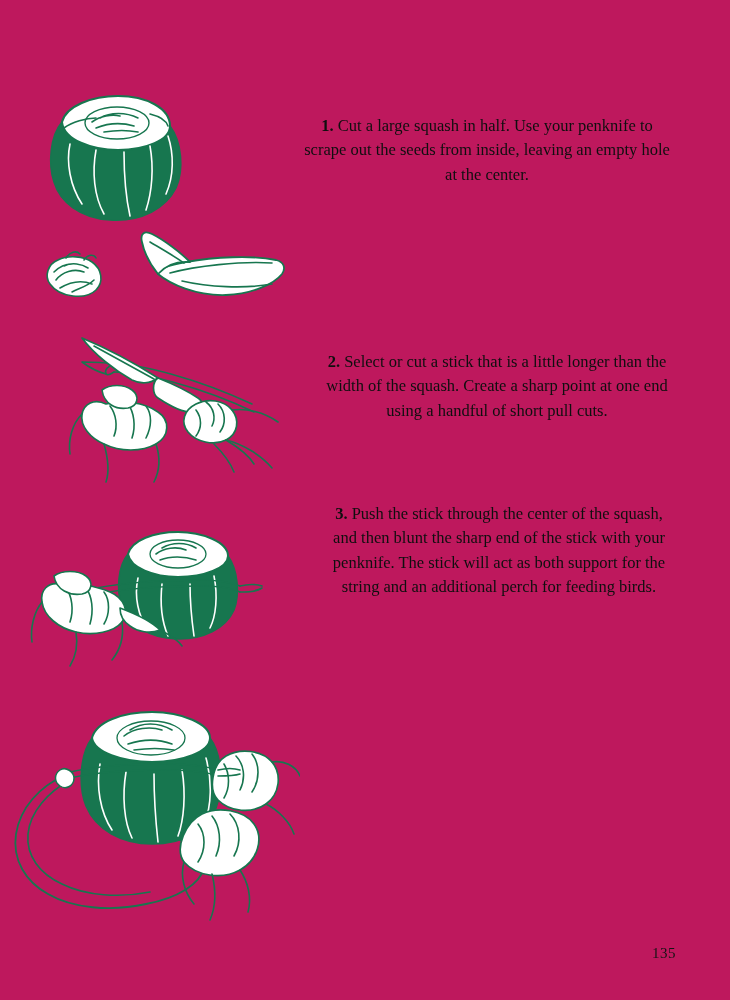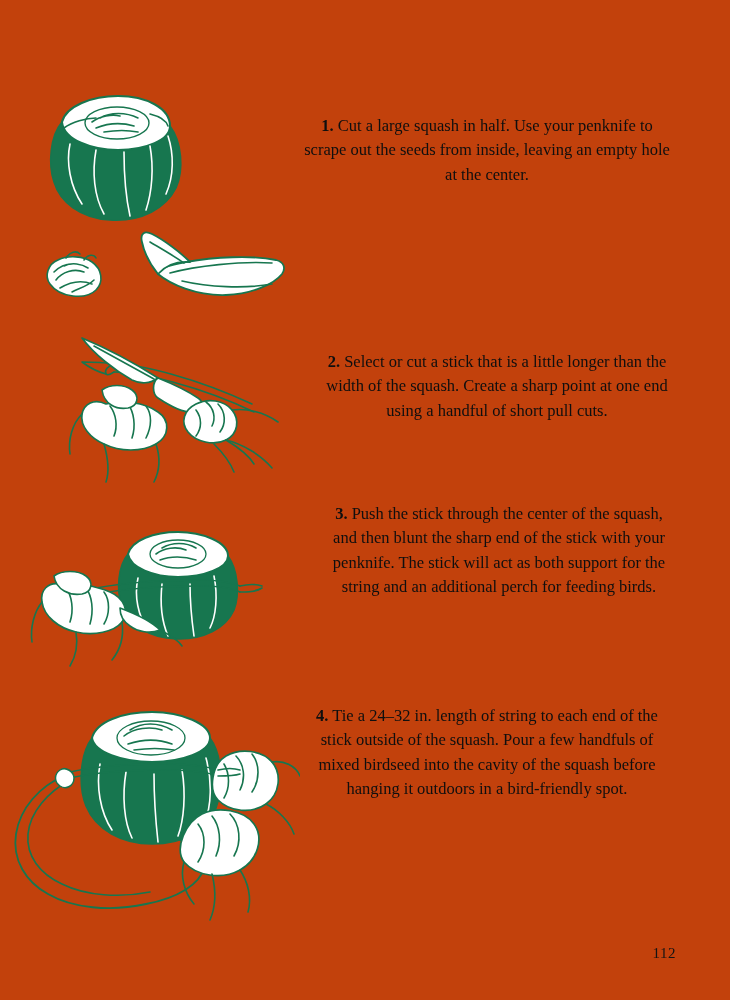--- a/index.html
+++ b/index.html
@@ -12,21 +12,21 @@
     height: 1000px;
     position: relative;
     font-family: "Liberation Serif", serif;
     color: #1a1a1a;
     overflow: hidden;
   }
   .page {
     position: relative;
     width: 730px;
     height: 1000px;
-    background: #c2410c;
+    background: #be185d;
   }
   .steps {
     position: absolute;
     top: 52px;
     left: 0;
     width: 730px;
   }
   .step {
     position: relative;
     display: flex;
@@ -217,22 +217,18 @@
             <path d="M272 80 C284 78 296 84 300 94 M266 122 C278 128 290 140 294 152"></path>
 
             <path d="M202 132 C218 124 244 128 254 142 C264 156 258 178 240 188 C222 198 196 194 184 180 C174 166 186 140 202 132 Z" fill="#ffffff" stroke="#17764f" stroke-width="1.7"></path>
             <path d="M212 134 C220 144 222 160 216 174 M230 132 C240 142 242 160 234 174 M198 142 C206 152 206 168 198 180"></path>
             <path d="M184 180 C180 194 184 210 194 222 M240 188 C248 200 252 216 248 230 M212 192 C216 208 216 224 210 238"></path>
 
             <path d="M218 88 C226 86 234 86 240 88 M218 94 C226 94 234 94 240 92"></path>
           </g>
         </svg>
       </div>
-      <div class="step-text">
-        <span class="num">4.</span>
-        <span>Tie a 24–32 in. length of string to each end of the stick outside of the squash. Pour a few handfuls of mixed birdseed into the cavity of the squash before hanging it outdoors in a bird-friendly spot.</span>
-      </div>
     </div>
 
   </div>
 
-  <div class="page-number">112</div>
+  <div class="page-number">135</div>
 </div>
 
 </body></html>

